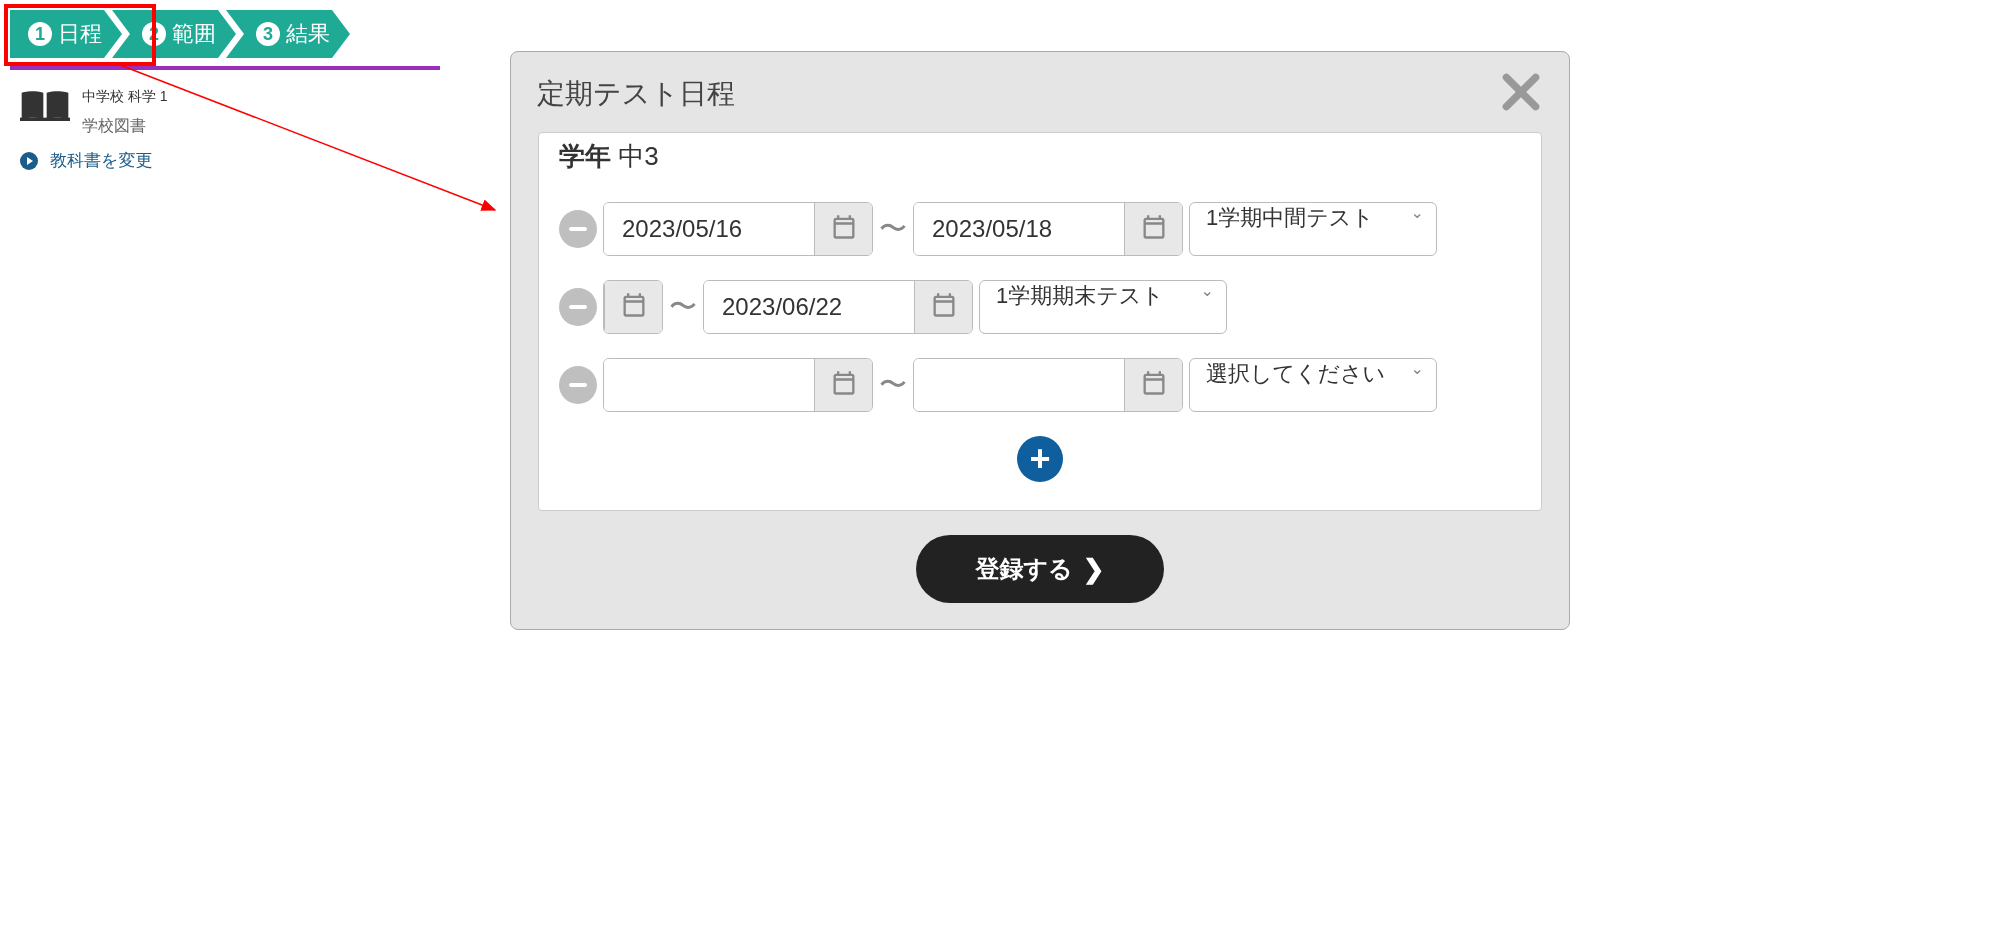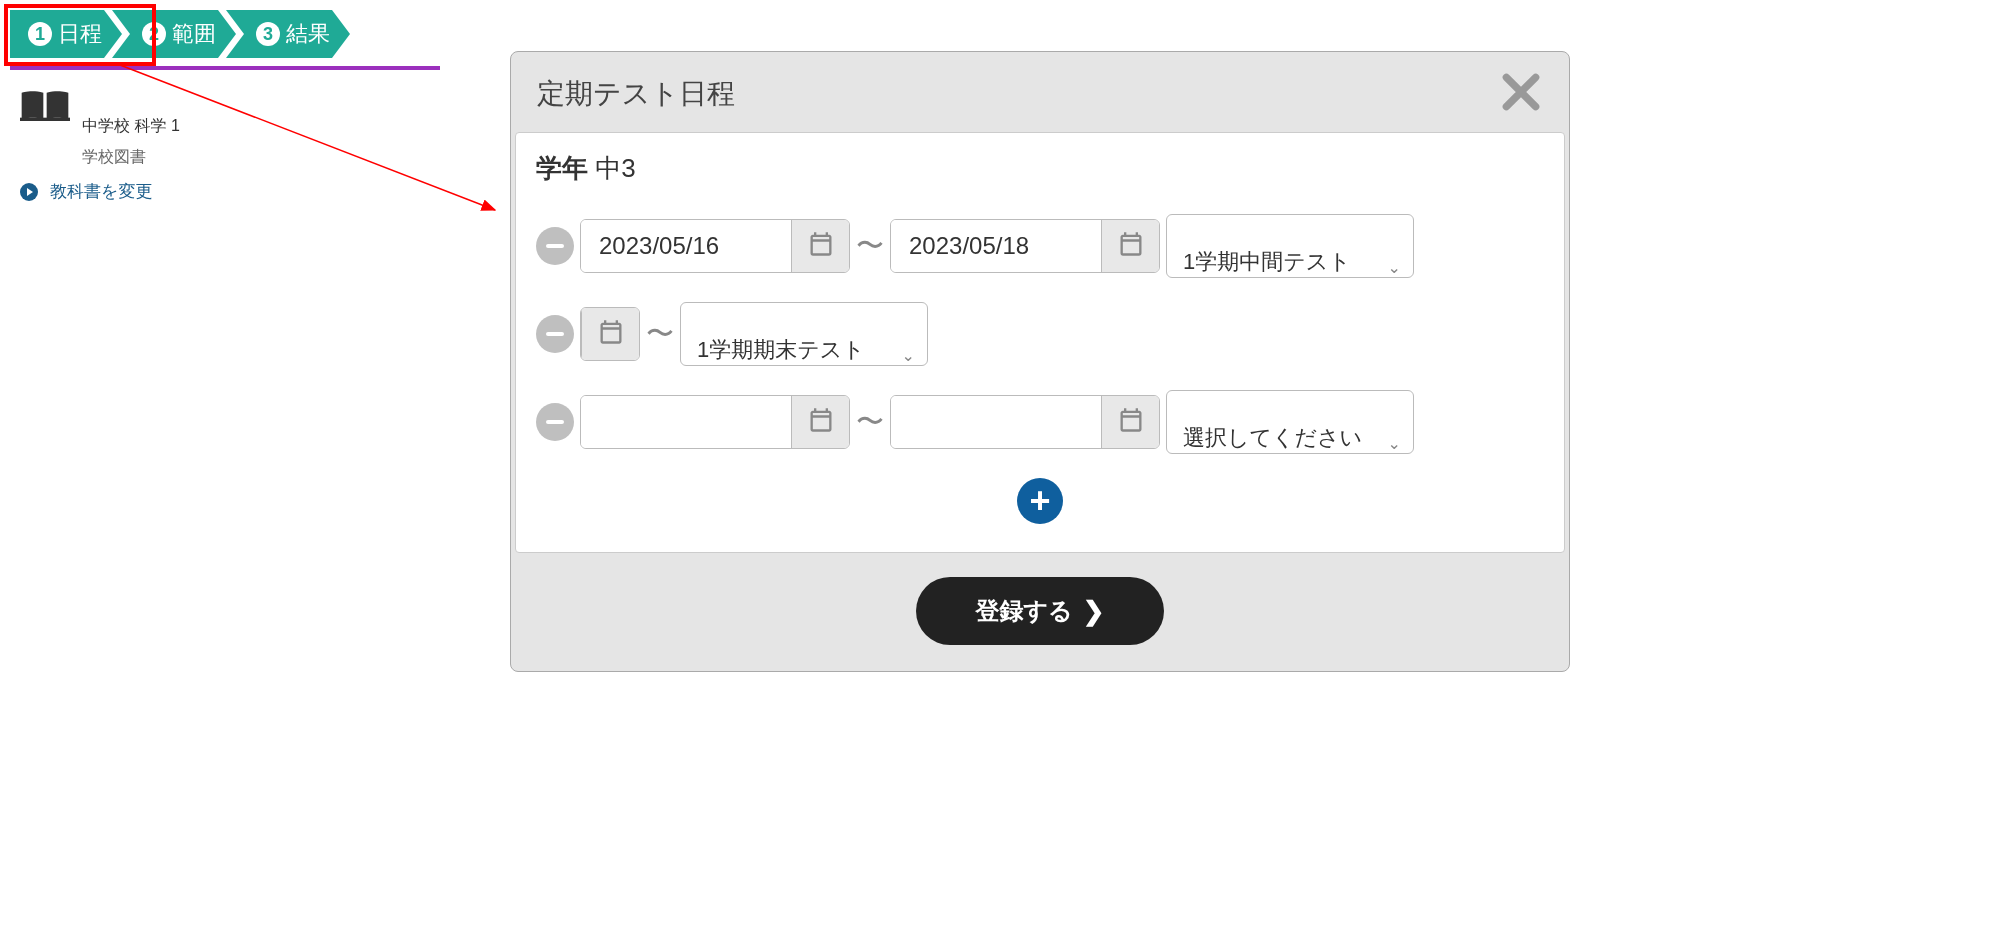--- a/index.html
+++ b/index.html
@@ -75,21 +75,21 @@
       width: 100%;
     }
 
     .book-section {
       display: flex;
       align-items: flex-start;
       gap: 12px;
       padding: 18px 10px 8px;
     }
     .book-icon svg { width: 50px; height: 36px; }
-    .book-title { font-size: 16px; color: #333; margin-top: 28px; }
+    .book-title { font-size: 14px; color: #333; }
     .book-subtitle { font-size: 16px; color: #666; margin-top: 10px; }
 
     .change-textbook {
       display: flex;
       align-items: center;
       gap: 12px;
       padding: 4px 10px 10px;
       font-size: 17px;
       color: #1a5c8a;
       cursor: pointer;
@@ -139,23 +139,23 @@
       color: #444;
     }
     .close-btn {
       cursor: pointer;
       color: #999;
     }
     .close-btn svg { width: 44px; height: 44px; }
 
     .dialog-body {
       background: #fff;
-      margin: 0 4px;
+      margin: 0 27px;
       border-radius: 4px;
-      padding: 18px 20px 28px;
+      padding: 6px 20px 28px;
       border: 1px solid #ccc;
     }
 
     .grade-row {
       font-size: 26px;
       color: #333;
       margin-bottom: 28px;
     }
     .grade-row .label { font-weight: bold; }
 
@@ -205,24 +205,24 @@
     .cal-btn svg { width: 28px; height: 28px; fill: #888; }
 
     .tilde {
       font-size: 28px;
       color: #888;
     }
 
     .select-wrap {
       border: 1px solid #bbb;
       border-radius: 6px;
-      height: 64px;
-      background: #fff;
-      display: flex;
-      align-items: flex-end;
+      height: 54px;
+      background: #fff;
+      display: flex;
+      align-items: flex-start;
       padding: 0 12px 0 16px;
       min-width: 248px;
       cursor: pointer;
       position: relative;
     }
     .select-text {
       font-size: 22px;
       color: #333;
       white-space: nowrap;
     }
@@ -363,20 +363,28 @@
         <div class="schedule-row">
           <div class="remove-btn"></div>
           <div class="date-input-wrap">
             <div class="cal-btn">
               <span><svg viewBox="0 0 24 24">
                   <path d="M19 4h-1V2h-2v2H8V2H6v2H5c-1.1 0-2 .9-2 2v14c0 1.1.9 2 2 2h14c1.1 0 2-.9 2-2V6c0-1.1-.9-2-2-2zm0 16H5V10h14v10zM5 8V6h14v2H5z"></path>
                 </svg></span>
             </div>
           </div>
           <span class="tilde">〜</span>
+          <div class="date-input-wrap">
+            <input class="date-input" value="2023/06/22" style="">
+            <div class="cal-btn">
+              <span><svg viewBox="0 0 24 24">
+                  <path d="M19 4h-1V2h-2v2H8V2H6v2H5c-1.1 0-2 .9-2 2v14c0 1.1.9 2 2 2h14c1.1 0 2-.9 2-2V6c0-1.1-.9-2-2-2zm0 16H5V10h14v10zM5 8V6h14v2H5z"></path>
+                </svg></span>
+            </div>
+          </div>
           <div class="select-wrap">
             <span class="select-text">1学期期末テスト</span>
             <span class="select-chevron">⌄</span>
           </div>
         </div>
         <div class="schedule-row">
           <div class="remove-btn"></div>
           <div class="date-input-wrap">
             <input class="date-input" value="" style="">
             <div class="cal-btn">

